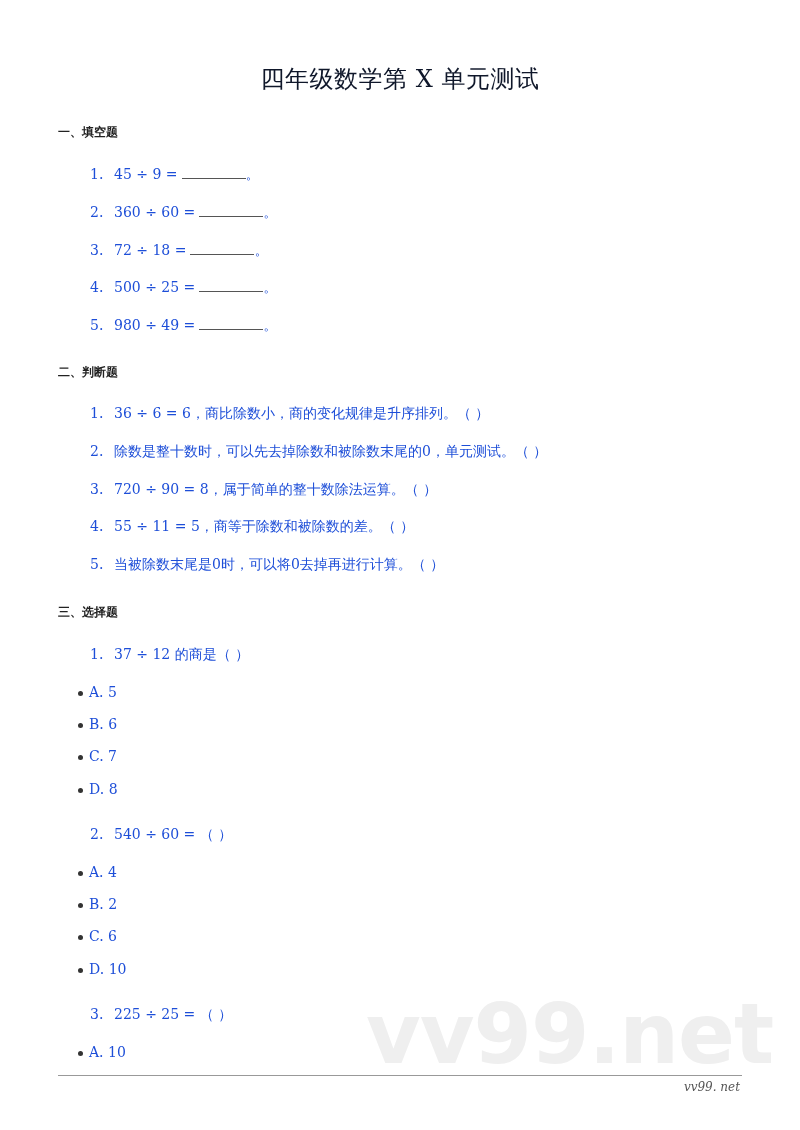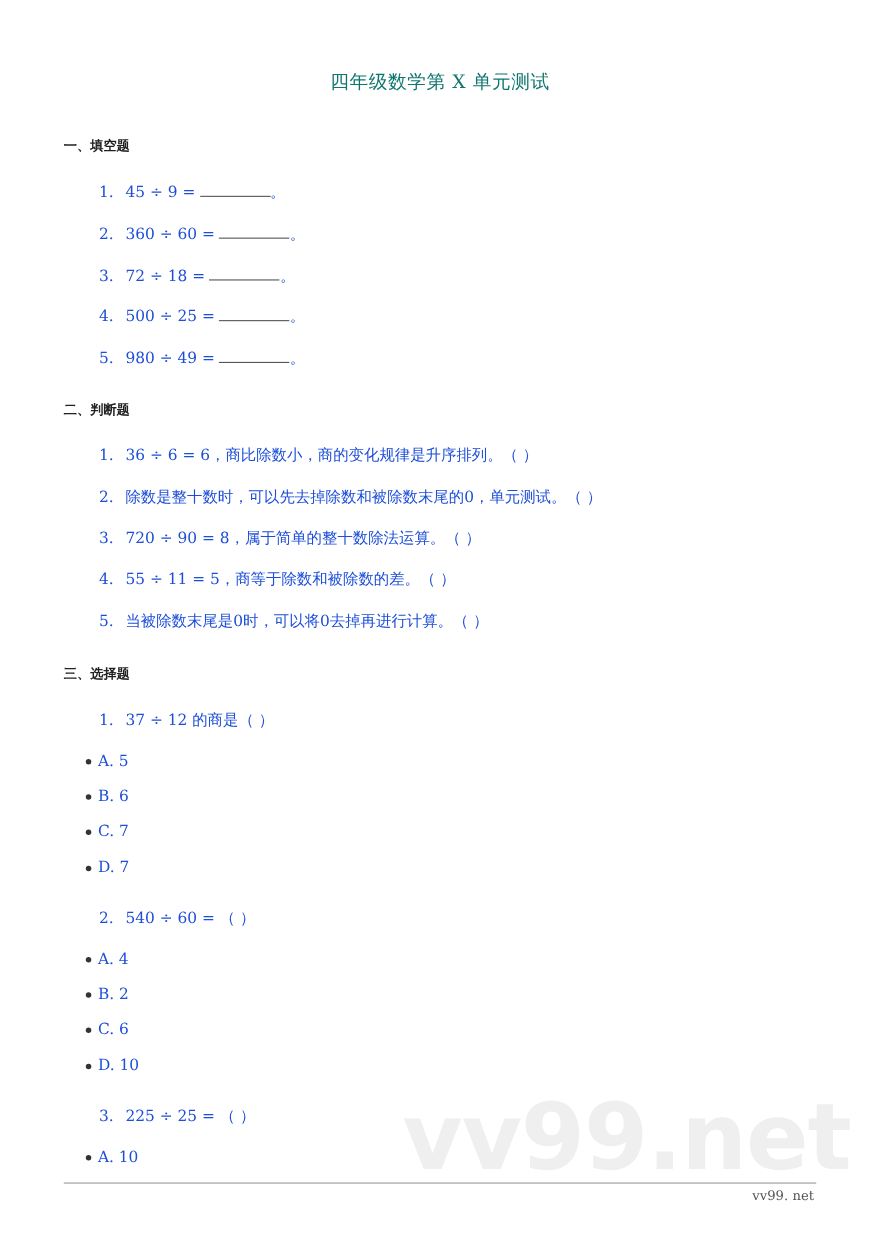--- a/index.html
+++ b/index.html
@@ -2,37 +2,37 @@
 <html><head>
 <meta charset="utf-8">
 <style>
   html, body { margin: 0; padding: 0; }
   body {
     width: 800px; height: 1130px; background: #ffffff; position: relative; overflow: hidden;
     font-family: "DejaVu Serif", "Liberation Serif", serif; color: #333;
   }
   .title {
     position: absolute; top: 63px; left: 0; width: 800px; text-align: center;
-    font-size: 17px; color: #0f766e; letter-spacing: 0.5px;
+    font-size: 24px; color: #0f172a; letter-spacing: 0.5px;
   }
   .section-h {
     position: absolute; left: 58px; font-size: 12px; font-weight: bold; color: #222;
     font-family: "DejaVu Sans", "Liberation Sans", sans-serif;
   }
   .q { position: absolute; left: 90px; font-size: 14px; color: #1d4ed8; white-space: nowrap; }
   .q .num { display: inline-block; width: 24px; }
   .blank { display: inline-block; width: 64px; border-bottom: 1px solid #555; height: 12px; vertical-align: baseline; margin-left: 4px; }
   .opt { position: absolute; left: 78px; font-size: 14px; color: #1d4ed8; white-space: nowrap; }
   .opt .dot { display: inline-block; width: 5px; height: 5px; border-radius: 50%; background: #333; vertical-align: middle; margin-right: 6px; }
   .watermark {
     position: absolute; left: 366px; top: 985px; font-size: 84px; font-weight: bold;
     color: #efefef; font-family: "DejaVu Sans", "Liberation Sans", sans-serif; letter-spacing: -1px;
   }
   .footer-line { position: absolute; left: 58px; top: 1075px; width: 684px; height: 1px; background: #999; }
-  .footer-text { position: absolute; right: 60px; top: 1080px; font-size: 12px; color: #555; margin-left: 39px; }
+  .footer-text { position: absolute; right: 60px; top: 1080px; font-size: 12px; font-style: italic; color: #555; margin-left: 39px; }
 </style>
 </head>
 <body>
 
 <div class="title">四年级数学第 X 单元测试</div>
 
 <div class="section-h" style="top:124px">一、填空题</div>
 <div class="q" style="top:166px"><span class="num">1.</span><span>45 ÷ 9 =</span><span class="blank"></span><span>。</span></div>
 <div class="q" style="top:204px"><span class="num">2.</span><span>360 ÷ 60 =</span><span class="blank"></span><span>。</span></div>
 <div class="q" style="top:242px"><span class="num">3.</span><span>72 ÷ 18 =</span><span class="blank"></span><span>。</span></div>
@@ -44,21 +44,21 @@
 <div class="q" style="top:443px"><span class="num">2.</span><span>除数是整十数时，可以先去掉除数和被除数末尾的0，单元测试。（ ）</span></div>
 <div class="q" style="top:481px"><span class="num">3.</span><span>720 ÷ 90 = 8，属于简单的整十数除法运算。（ ）</span></div>
 <div class="q" style="top:518px"><span class="num">4.</span><span>55 ÷ 11 = 5，商等于除数和被除数的差。（ ）</span></div>
 <div class="q" style="top:556px"><span class="num">5.</span><span>当被除数末尾是0时，可以将0去掉再进行计算。（ ）</span></div>
 
 <div class="section-h" style="top:604px">三、选择题</div>
 <div class="q" style="top:646px"><span class="num">1.</span><span>37 ÷ 12 的商是（ ）</span></div>
 <div class="opt" style="top:684px"><span class="dot"></span><span>A.  5</span></div>
 <div class="opt" style="top:716px"><span class="dot"></span><span>B.  6</span></div>
 <div class="opt" style="top:748px"><span class="dot"></span><span>C.  7</span></div>
-<div class="opt" style="top:781px"><span class="dot"></span><span>D.  7</span></div>
+<div class="opt" style="top:781px"><span class="dot"></span><span>D.  8</span></div>
 
 <div class="q" style="top:826px"><span class="num">2.</span><span>540 ÷ 60 = （ ）</span></div>
 <div class="opt" style="top:864px"><span class="dot"></span><span>A.  4</span></div>
 <div class="opt" style="top:896px"><span class="dot"></span><span>B.  2</span></div>
 <div class="opt" style="top:928px"><span class="dot"></span><span>C.  6</span></div>
 <div class="opt" style="top:961px"><span class="dot"></span><span>D.  10</span></div>
 
 <div class="watermark">vv99.net</div>
 
 <div class="q" style="top:1006px"><span class="num">3.</span><span>225 ÷ 25 = （ ）</span></div>

